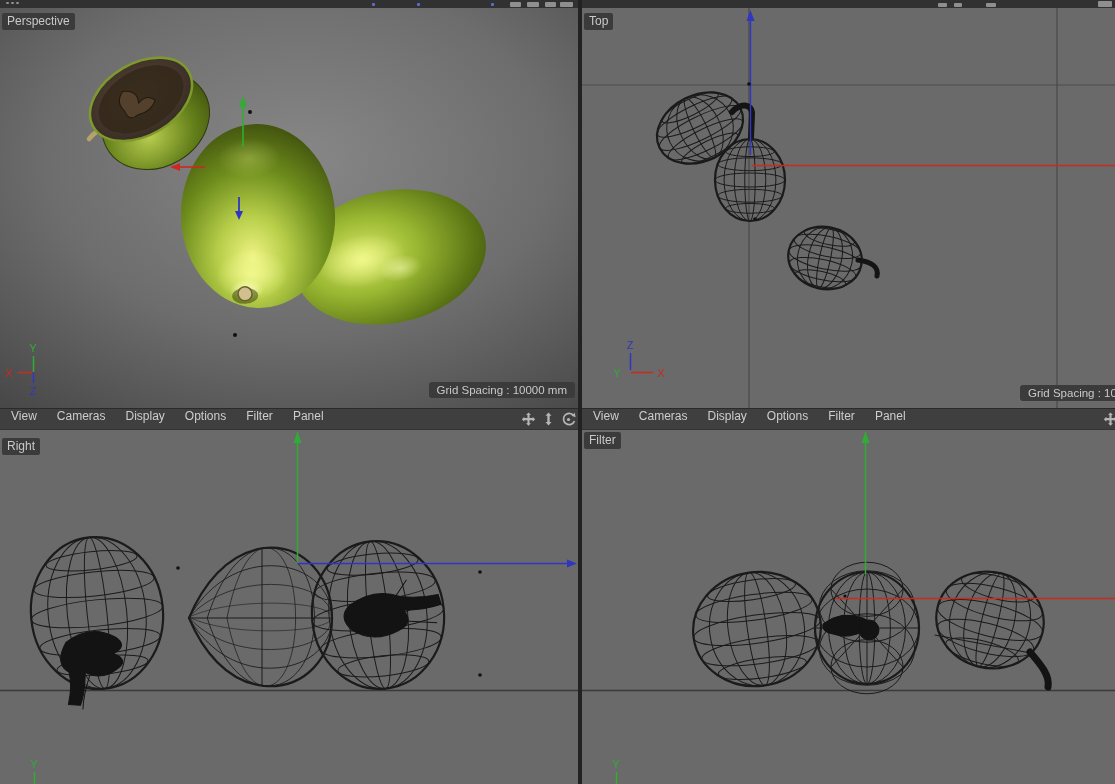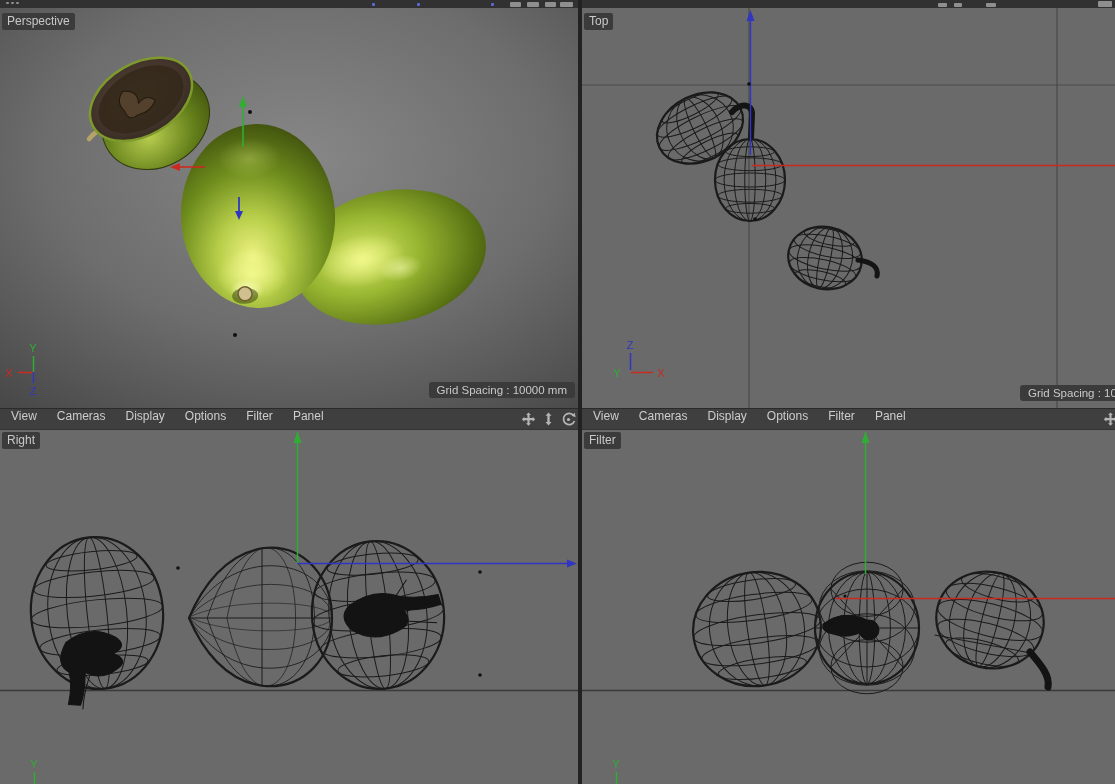--- a/index.html
+++ b/index.html
@@ -297,21 +297,21 @@
     <polygon points="577,133.5 567,129.5 567,137.5" fill="#3036c2"></polygon>
     <circle class="dot" cx="178" cy="138" r="1.8"></circle>
     <circle class="dot" cx="480" cy="142" r="1.8"></circle>
     <circle class="dot" cx="480" cy="245" r="1.8"></circle>
 
     <g>
       <text class="ax" x="34" y="338" fill="#2fae33">Y</text>
       <line x1="34.5" y1="342" x2="34.5" y2="354" stroke-width="1.5" stroke="#2fae33"></line>
     </g>
   </svg>
-  <div class="vplabel" style="top:2px">Right</div>
+  <div class="vplabel" style="top:8px">Right</div>
 </div>
 
 <div class="viewport" style="left:582px;top:430px;width:533px;height:354px">
   <svg width="533" height="354" viewBox="0 0 533 354">
     <rect x="0" y="0" width="533" height="354" fill="#6a6a6a"></rect>
     <line x1="0" y1="260.5" x2="533" y2="260.5" stroke="#3a3a3a" stroke-width="1.4"></line>
 
     <g class="wf" transform="translate(175,199) rotate(-8)">
         <ellipse cx="0" cy="0" rx="64" ry="57" class="outer"></ellipse>
         <ellipse cx="0" cy="-39.398399999999995" rx="44.41434002661753" ry="9.771154805855856"></ellipse>

